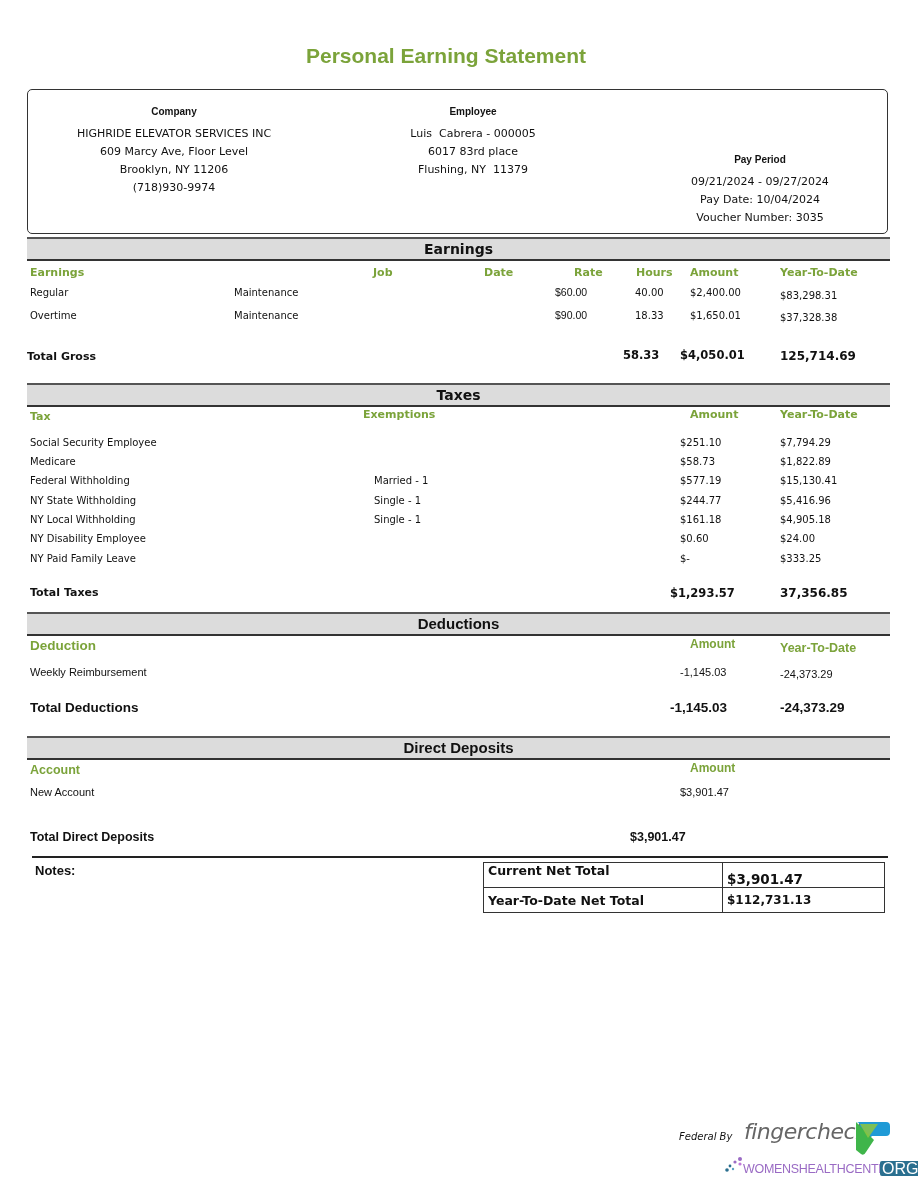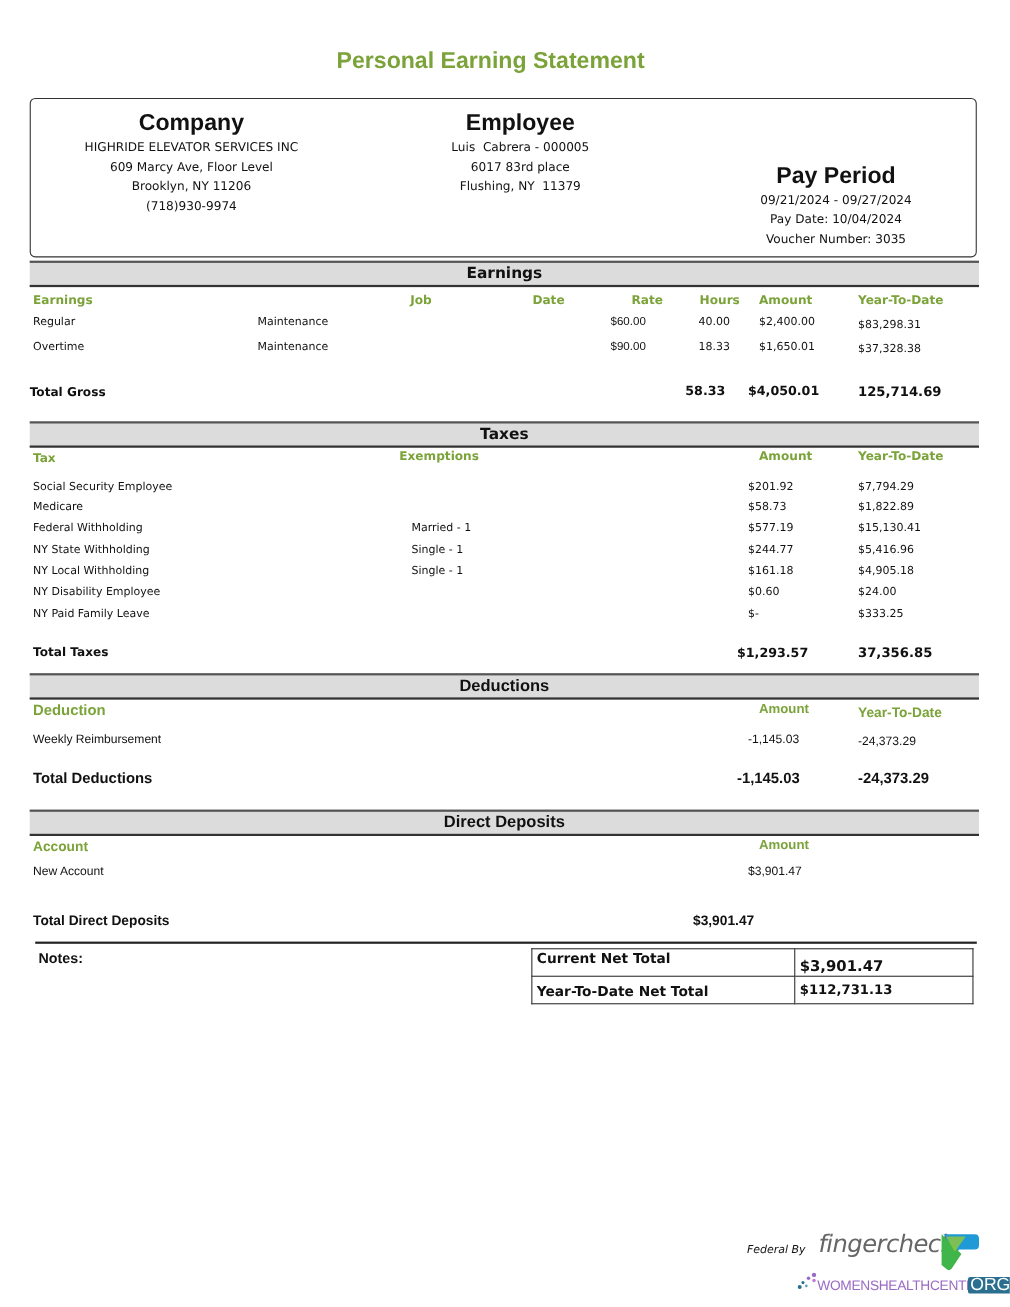--- a/index.html
+++ b/index.html
@@ -1,21 +1,21 @@
 <!DOCTYPE html>
 <html><head>
 <meta charset="utf-8">
 <style>
   html, body { margin:0; padding:0; background:#ffffff; }
   body { width:918px; height:1188px; position:relative; font-family:"DejaVu Sans", sans-serif; color:#111; overflow:hidden; }
   .abs { position:absolute; }
   .title { left:0; width:892px; top:44px; text-align:center; font-family:"Liberation Sans", sans-serif; font-weight:bold; font-size:21px; color:#7ba33a; }
   .info-box { left:27px; top:89px; width:859px; height:143px; border:1px solid #333; border-radius:5px; }
   .info-col { position:absolute; top:12px; text-align:center; font-size:11px; line-height:18px; }
-  .info-col .hd { font-family:"Liberation Sans", sans-serif; font-weight:bold; font-size:21px; margin-bottom:4px; line-height:19px; }
+  .info-col .hd { font-family:"Liberation Sans", sans-serif; font-weight:bold; font-size:10px; margin-bottom:4px; line-height:19px; }
   .band { left:27px; width:863px; height:20px; background:#dcdcdc; border-top:2px solid #555; border-bottom:2px solid #333; text-align:center; font-weight:bold; font-size:14px; line-height:20px; font-family:"DejaVu Sans", sans-serif; }
   .gh { color:#7ba33a; font-weight:bold; font-size:11px; }
   .cell { font-size:10px; white-space:nowrap; }
   .r { text-align:left; }
   .b { font-weight:bold; font-size:11.5px; }
   .hr { left:32px; width:856px; height:0; border-top:2px solid #222; }
   .net-table { left:483px; top:862px; width:402px; border-collapse:collapse; }
   .net-table td { border:1px solid #333; height:24px; font-weight:bold; font-size:12.5px; padding:0 4px; }
   .footer-pb { font-style:italic; font-size:10px; }
   .fc-logo { font-family:"DejaVu Sans", sans-serif; font-style:italic; font-size:22px; color:#666; letter-spacing:-0.5px; }
@@ -84,21 +84,21 @@
 <div class="abs band" style="top:383px;">Taxes</div>
 
 <div class="abs gh" style="left:30px; top:410px;">Tax</div>
 <div class="abs gh" style="left:363px; top:408px;">Exemptions</div>
 <div class="abs gh r" style="left:690px; width:73px; top:408px;">Amount</div>
 <div class="abs gh r" style="left:780px; width:110px; top:408px;">Year-To-Date</div>
 
 <div>
   <div class="abs cell" style="left:30px; top:437px;">Social Security Employee</div>
   <div class="abs cell" style="left:374px; top:437px;"></div>
-  <div class="abs cell r" style="left:680px; width:80px; top:437px;">$201.92</div>
+  <div class="abs cell r" style="left:680px; width:80px; top:437px;">$251.10</div>
   <div class="abs cell r" style="left:780px; width:108px; top:437px;">$7,794.29</div>
 </div>
 <div>
   <div class="abs cell" style="left:30px; top:456px;">Medicare</div>
   <div class="abs cell" style="left:374px; top:456px;"></div>
   <div class="abs cell r" style="left:680px; width:80px; top:456px;">$58.73</div>
   <div class="abs cell r" style="left:780px; width:108px; top:456px;">$1,822.89</div>
 </div>
 <div>
   <div class="abs cell" style="left:30px; top:475px;">Federal Withholding</div>

